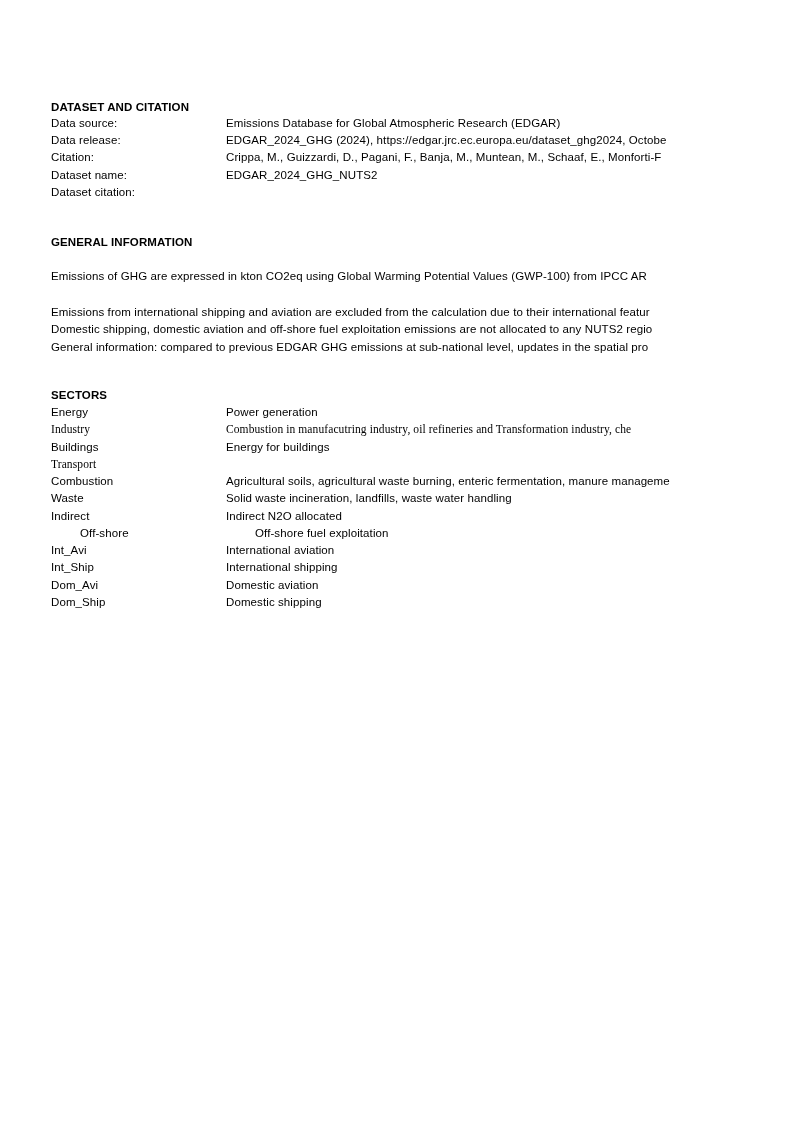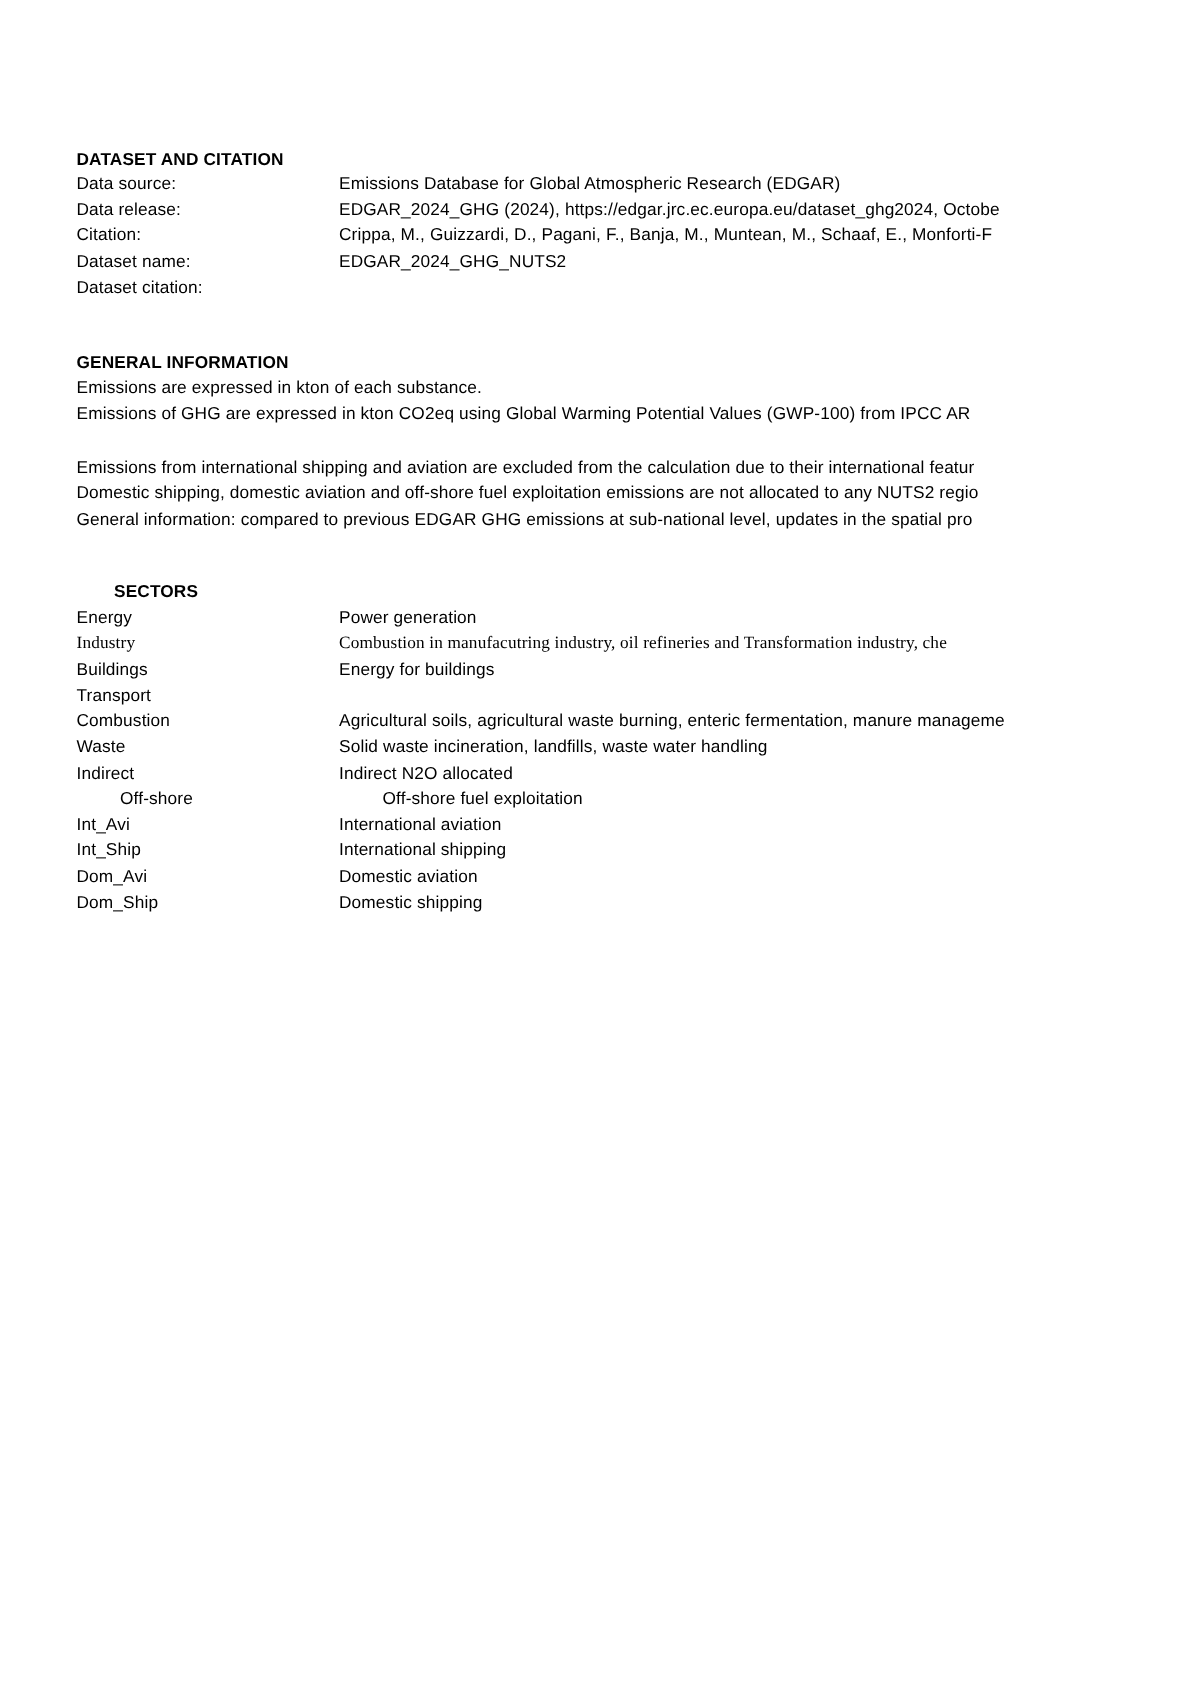--- a/index.html
+++ b/index.html
@@ -44,25 +44,25 @@
   .r4  { top: 168px; }
   .r5  { top: 185px; }
 
   .g0  { top: 235px; }
   .g1  { top: 252px; }
   .g2  { top: 269px; }
   .g3  { top: 305px; }
   .g4  { top: 322px; }
   .g5  { top: 340px; }
 
-  .s0  { top: 388px; margin-left: 25px; }
+  .s0  { top: 388px; }
   .s1  { top: 405px; }
   .s2  { top: 422px; font-family: Liberation Serif, serif; }
   .s3  { top: 440px; }
-  .s4  { top: 457px; }
+  .s4  { top: 457px; font-family: Liberation Serif, serif; }
   .s5  { top: 474px; }
   .s6  { top: 491px; }
   .s7  { top: 509px; }
   .s8  { top: 526px; margin-left: 29px; }
   .s9  { top: 543px; }
   .s10 { top: 560px; }
   .s11 { top: 578px; }
   .s12 { top: 595px; }
 </style>
 </head>
@@ -81,21 +81,20 @@
   <div class="line col-label r3">Citation:</div>
   <div class="line col-value r3">Crippa, M., Guizzardi, D., Pagani, F., Banja, M., Muntean, M., Schaaf, E., Monforti-F</div>
 
   <div class="line col-label r4">Dataset name:</div>
   <div class="line col-value r4">EDGAR_2024_GHG_NUTS2</div>
 
   <div class="line col-label r5">Dataset citation:</div>
 
   <div class="line heading col-label g0">GENERAL INFORMATION</div>
 
-  <div class="line col-label g1">Emissions are expressed in kton of each substance.</div>
   <div class="line col-label g2">Emissions of GHG are expressed in kton CO2eq using Global Warming Potential Values (GWP-100) from IPCC AR</div>
   <div class="line col-label g3">Emissions from international shipping and aviation are excluded from the calculation due to their international featur</div>
   <div class="line col-label g4">Domestic shipping, domestic aviation and off-shore fuel exploitation emissions are not allocated to any NUTS2 regio</div>
   <div class="line col-label g5">General information: compared to previous EDGAR GHG emissions at sub-national level, updates in the spatial pro</div>
 
   <div class="line heading col-label s0">SECTORS</div>
 
   <div class="line col-label s1">Energy</div>
   <div class="line col-value s1">Power generation</div>
 

